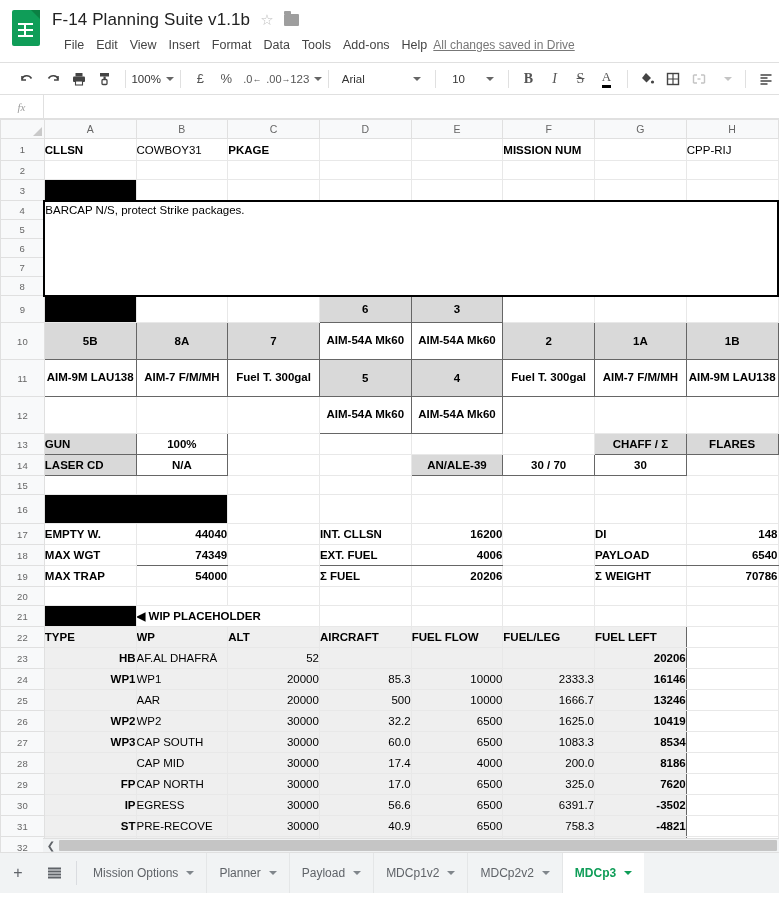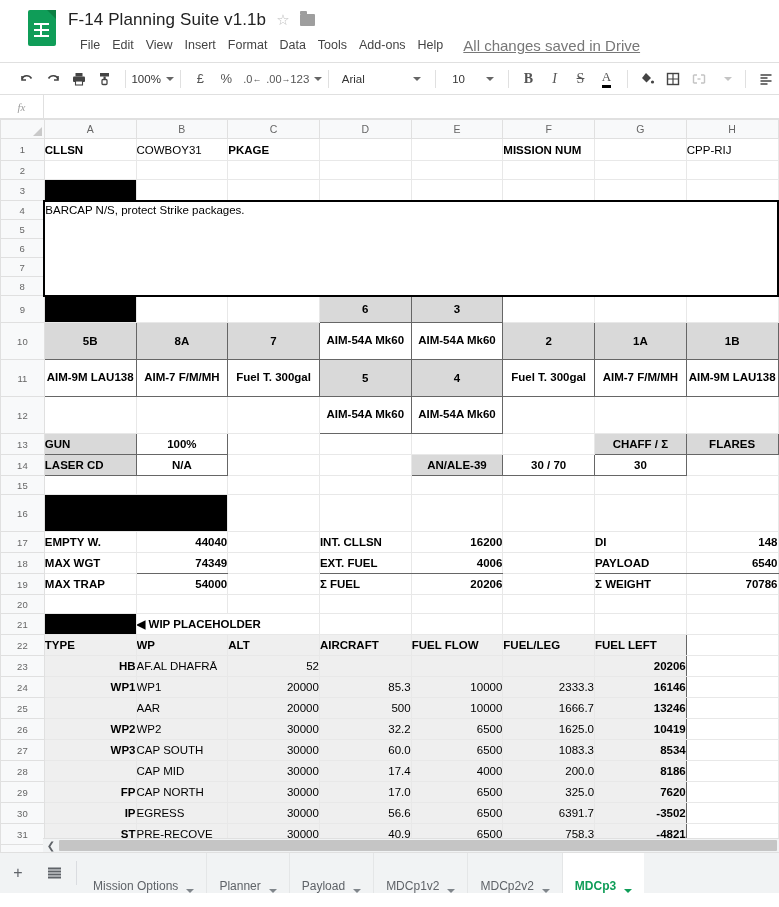--- a/index.html
+++ b/index.html
@@ -5,21 +5,21 @@
   * { box-sizing: border-box; }
   html, body {
     margin: 0; padding: 0;
     width: 779px; height: 907px;
     background: #fff;
     font-family: "Liberation Sans", sans-serif;
     overflow: hidden;
   }
 
   
-  .titlebar { display: flex; align-items: flex-start; padding: 6px 0 0 16px; height: 62px; }
+  .titlebar { display: flex; align-items: flex-start; padding: 6px 0 0 0; height: 62px; }
   .logo-wrap { width: 52px; display: flex; justify-content: center; padding-top: 4px; }
   .gsheet-logo {
     width: 28px; height: 36px; background: #0f9d58; border-radius: 2px;
     position: relative; display: block;
   }
   .gsheet-logo::before {
     content: ""; position: absolute; top: 0; right: 0;
     border-width: 0 9px 9px 0; border-style: solid;
     border-color: transparent #0b8043 transparent transparent;
   }
@@ -39,21 +39,21 @@
     margin-left: 10px; width: 15px; height: 12px; background: #9e9e9e;
     border-radius: 1px 1px 1px 1px; position: relative;
   }
   .folder-icon::before {
     content:""; position:absolute; top:-3px; left:0; width:7px; height:3px;
     background:#9e9e9e; border-radius:1px 1px 0 0;
   }
   .menubar { display: flex; align-items: center; height: 24px; font-size: 12.5px; color: #444; }
   .menubar .mi { padding: 2px 6px; cursor: default; }
   .menubar .mi:first-child { padding-left: 0; margin-left: 12px; }
-  .save-state { margin-left: 14px; font-size: 15px; color: #777; text-decoration: underline; }
+  .save-state { font-size: 12px; color: #777; text-decoration: underline; }
 
   
   .toolbar {
     height: 33px; border-top: 1px solid #e0e0e0; border-bottom: 1px solid #e0e0e0;
     display: flex; align-items: center; padding-left: 14px; gap: 0px; color: #444;
   }
   .tb { display: flex; align-items: center; justify-content: center;
         height: 24px; min-width: 26px; padding: 0 3px; font-size: 13px; color: #555; }
   .tb svg { display: block; }
   .tb-sep { width: 1px; height: 18px; background: #e0e0e0; margin: 0 7px; }
@@ -118,21 +118,21 @@
   .hscroll-thumb { height:11px; background:#c5c5c5; border-radius:1px; flex:1; margin-right:2px;}
 
   
   .sheetbar {
     height: 41px; background: #f1f3f4; border-top: 1px solid #e0e0e0;
     display: flex; align-items: stretch; font-size: 12px; color: #5f6368;
   }
   .sb-btn { width: 36px; display: flex; align-items: center; justify-content: center; font-size: 16px; color:#5f6368;}
   .sb-div { width: 1px; background: #dadce0; margin: 8px 4px; }
   .tab {
-    display: flex; align-items: flex-end; padding: 0 12px; gap: 8px;
+    display: flex; align-items: center; padding: 0 12px; gap: 8px;
     border-right: 1px solid #e4e6e7; white-space: nowrap;
   }
   .tab.active { background: #fff; color: #0f9d58; font-weight: bold; border-right: none; }
   .tab .tcaret { width:0;height:0;border-left:4px solid transparent;border-right:4px solid transparent;
            border-top:4px solid #80868b; }
   .tab.active .tcaret { border-top-color: #0f9d58; }
 </style>
 </head>
 <body>
 
@@ -420,21 +420,21 @@
     <td class="cell"></td>
           <td class="cell"></td>
     <td class="cell"></td>
           <td class="cell"></td>
     <td class="cell"></td>
           <td class="cell"></td>
     <td class="cell"></td>
           <td class="cell"></td>
   </tr>
 
-  <tr style="height:37px">
+  <tr style="height:29px">
     <td class="rowhead">16</td>
     <td class="cell blk l f12" colspan="2" style="padding-left:4px">AIRCRAFT RECAP</td>
     <td class="cell"></td>
           <td class="cell"></td>
     <td class="cell"></td>
           <td class="cell"></td>
     <td class="cell"></td>
           <td class="cell"></td>
   </tr>
 

